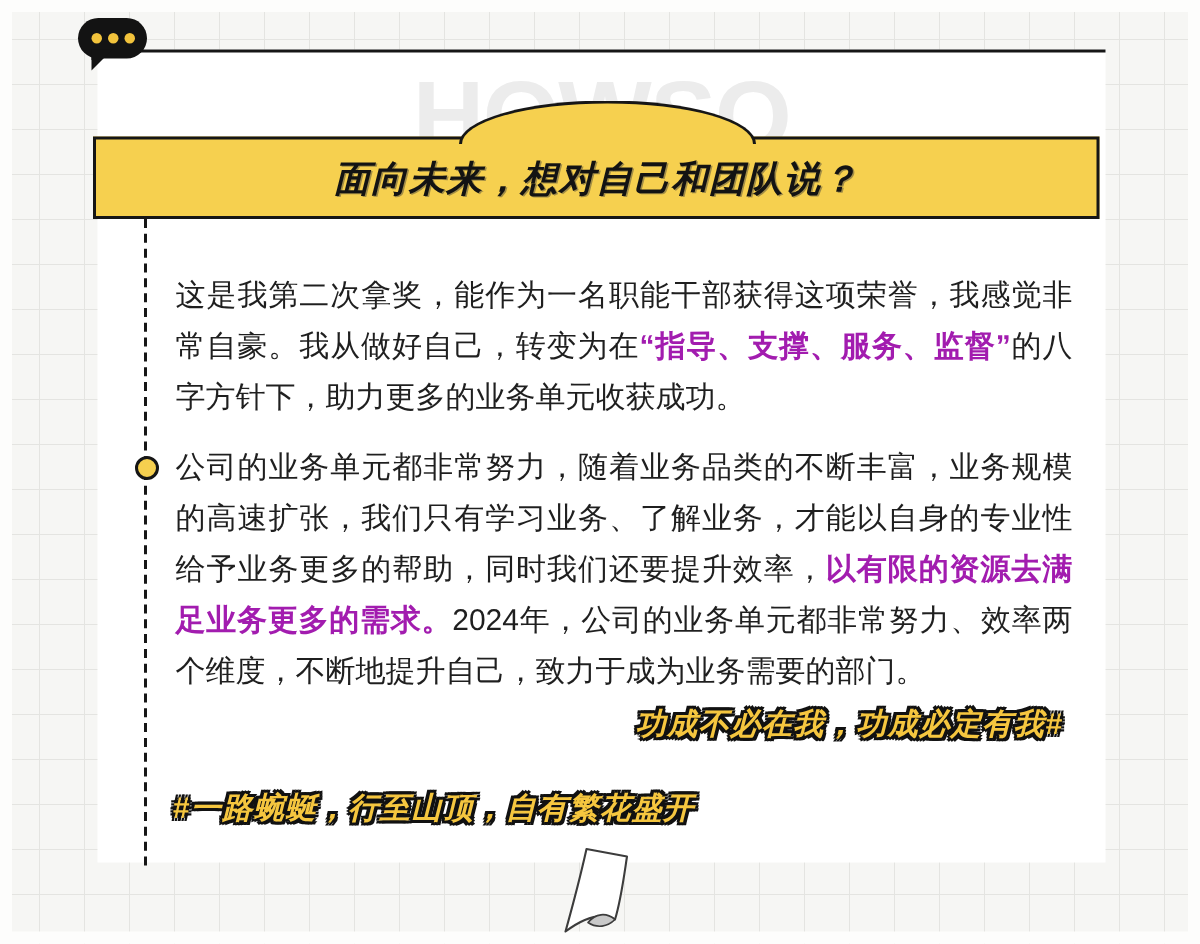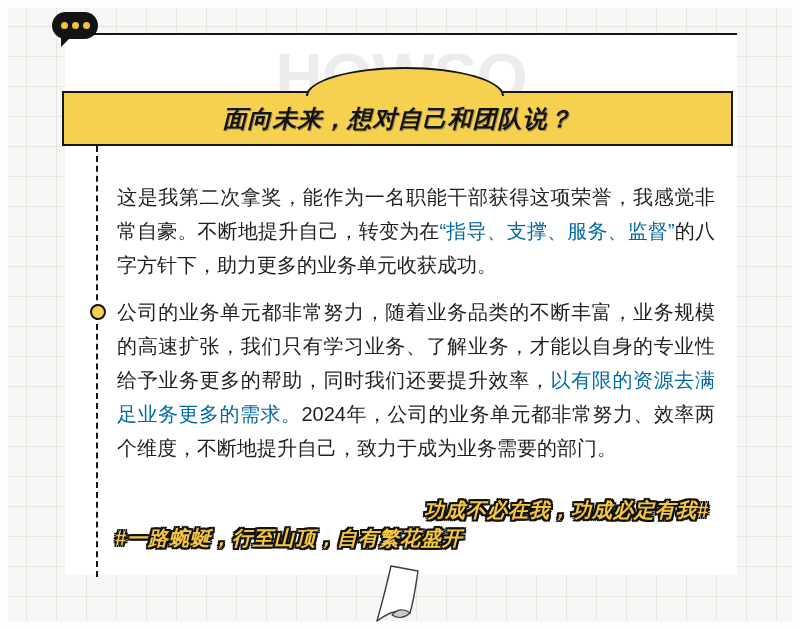--- a/index.html
+++ b/index.html
@@ -122,37 +122,37 @@
     left: 52px;
     top: 145px;
     width: 598px;
     z-index: 3;
     font-size: 20px;
     line-height: 34px;
     color: var(--text, #1f1f1f);
     text-align: justify;
   }
   .content p { margin: 0 0 13px 0; }
-  .content .b { font-weight: normal; color: #0369a1; }
+  .content .b { font-weight: bold; color: #a21caf; }
 
   
   .slogan {
     position: absolute;
     z-index: 3;
     font-size: 20px;
     font-weight: bold;
     font-style: italic;
     letter-spacing: 1px;
     color: var(--slogan-yellow, #f5c63f);
     text-shadow:
       -2px -2px 0 #111, 2px -2px 0 #111, -2px 2px 0 #111, 2px 2px 0 #111,
       -2px 0 0 #111, 2px 0 0 #111, 0 -2px 0 #111, 0 2px 0 #111;
     white-space: nowrap;
   }
-  .slogan-right { right: 28px; top: 462px; }
+  .slogan-right { right: 28px; top: 434px; }
   .slogan-left  { left: 38px;  top: 490px; padding-left: 12px; }
 
   
   .bubble {
     position: absolute;
     left: 52px;
     top: 12px;
     width: 46px;
     height: 27px;
     background: #131313;
@@ -201,21 +201,21 @@
 
     <div class="banner">
       <div class="banner-bump"></div>
       <h1 class="banner-title">面向未来，想对自己和团队说？</h1>
     </div>
 
     <div class="dotted-line"></div>
     <div class="bullet-dot"></div>
 
     <div class="content" id="paragraphs">
-        <p><span>这是我第二次拿奖，能作为一名职能干部获得这项荣誉，我感觉非常自豪。不断地提升自己，转变为在</span><span class="b">“指导、支撑、服务、监督”</span><span>的八字方针下，助力更多的业务单元收获成功。</span></p>
+        <p><span>这是我第二次拿奖，能作为一名职能干部获得这项荣誉，我感觉非常自豪。我从做好自己，转变为在</span><span class="b">“指导、支撑、服务、监督”</span><span>的八字方针下，助力更多的业务单元收获成功。</span></p>
         <p><span>公司的业务单元都非常努力，随着业务品类的不断丰富，业务规模的高速扩张，我们只有学习业务、了解业务，才能以自身的专业性给予业务更多的帮助，同时我们还要提升效率，</span><span class="b">以有限的资源去满足业务更多的需求。</span><span>2024年，公司的业务单元都非常努力、效率两个维度，不断地提升自己，致力于成为业务需要的部门。</span></p>
       </div>
 
     <div class="slogan slogan-right">功成不必在我，功成必定有我#</div>
     <div class="slogan slogan-left">#一路蜿蜒，行至山顶，自有繁花盛开</div>
 
   </div>
 
   <div class="bubble">
     <span class="dot"></span>

